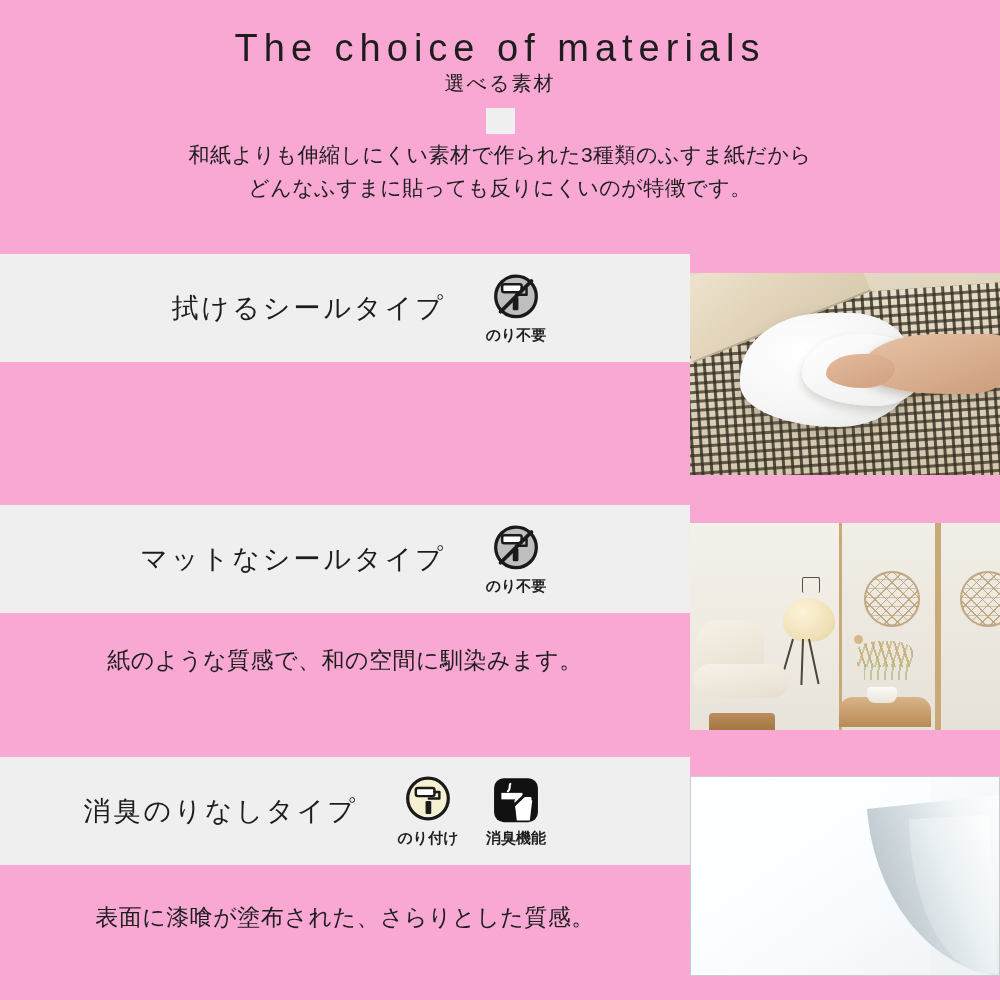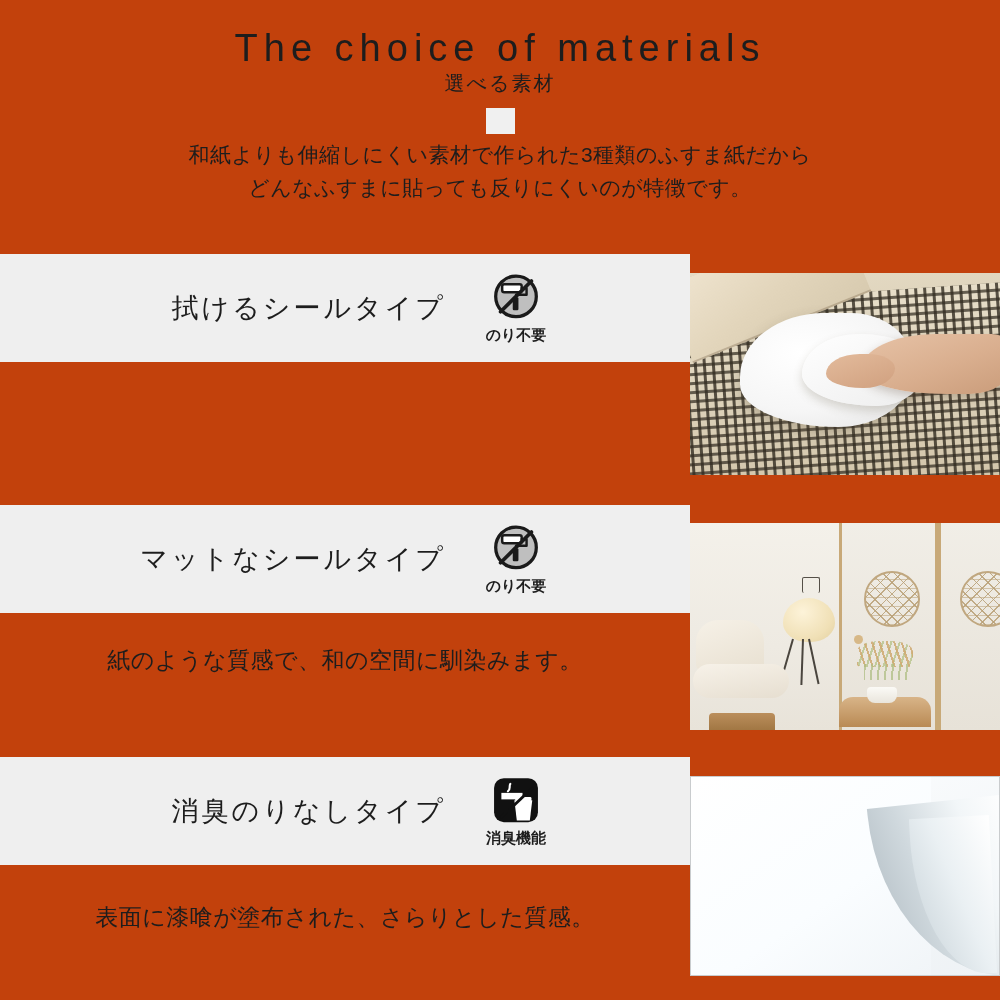--- a/index.html
+++ b/index.html
@@ -10,21 +10,21 @@
     background: #ffffff;
     font-family: "Liberation Sans", "DejaVu Sans", sans-serif;
     color: #222222;
     overflow: hidden;
   }
 
   .page {
     position: relative;
     width: 1000px;
     height: 1000px;
-    background: #c2410c;
+    background: #f9a8d4;
   }
 
   
   .header {
     position: absolute;
     left: 0;
     top: 0;
     width: 1000px;
     height: 240px;
     text-align: center;
@@ -391,20 +391,29 @@
     </div>
   </div>
 
   <div class="section" style="top:757px;height:243px;border-radius:27px;">
 
     <div class="band"></div>
     <div class="band-inner">
       <div class="band-title">消臭のりなしタイプ</div>
       <div class="badges">
 
+        <div class="badge">
+          <svg class="badge-glyph" viewBox="0 0 64 64">
+            <circle cx="32" cy="29" r="25" fill="#f5f0d2" stroke="#1a1a1a" stroke-width="4"></circle>
+            <rect x="17" y="16" width="23" height="10" rx="2.5" fill="#ffffff" stroke="#1a1a1a" stroke-width="3"></rect>
+            <path d="M40 21 h6 v8 h-13" fill="none" stroke="#1a1a1a" stroke-width="3" stroke-linecap="round" stroke-linejoin="round"></path>
+            <rect x="29" y="32" width="7" height="16" rx="1.5" fill="#1a1a1a"></rect>
+          </svg>
+          <div class="badge-label">のり付け</div>
+        </div>
 
         <div class="badge">
           <svg class="badge-glyph" viewBox="0 0 64 64">
             <rect x="5" y="4" width="54" height="54" rx="12" fill="#111111"></rect>
             <path d="M22 20 c4 -3 1 -6 3 -9" fill="none" stroke="#ffffff" stroke-width="2.6" stroke-linecap="round"></path>
             <rect x="14" y="22" width="26" height="8" fill="#ffffff"></rect>
             <path d="M30 31 h22 l-3 25 h-16 z" fill="#ffffff"></path>
             <rect x="31" y="27" width="20" height="5" rx="1.5" fill="#ffffff"></rect>
             <line x1="13" y1="53" x2="53" y2="15" stroke="#111111" stroke-width="3.4"></line>
           </svg>

